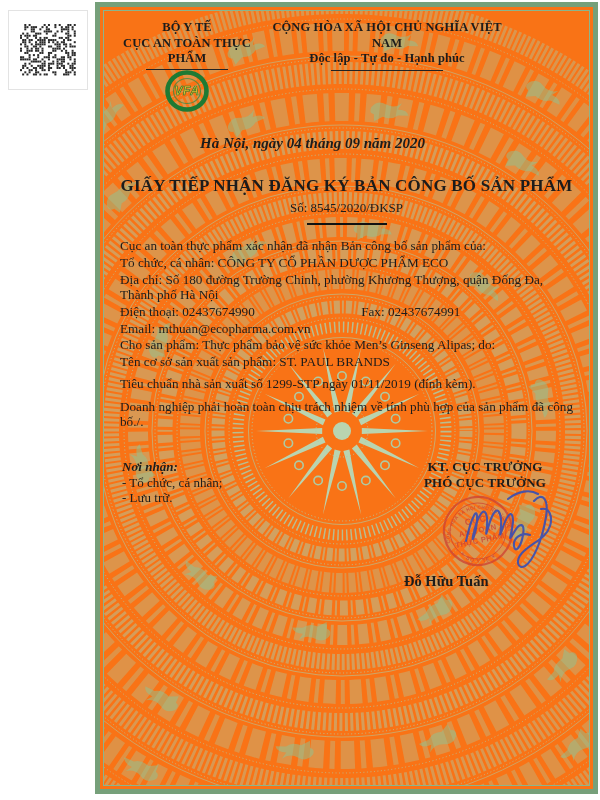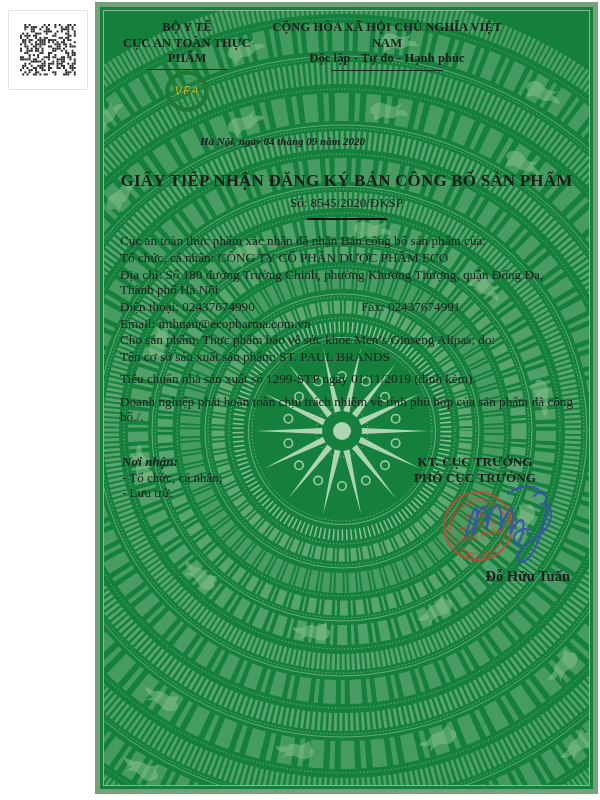--- a/index.html
+++ b/index.html
@@ -8,61 +8,61 @@
     font-family:"Liberation Serif","DejaVu Serif",serif;color:#1c1c1c;overflow:hidden;
   }
   
   .qr-box{
     position:absolute;left:8px;top:10px;width:78px;height:78px;background:#fff;
     border:1px solid #e3e3e3;display:flex;align-items:center;justify-content:center;
   }
   
   .cert{
     position:absolute;left:95px;top:2px;width:503px;height:792px;box-sizing:border-box;
-    background:#15803d;border:5px solid #76a07a;padding:3px;
+    background:#f97316;border:5px solid #76a07a;padding:3px;
   }
   .cert-inner{
     position:relative;width:100%;height:100%;box-sizing:border-box;
     border:1.5px solid #8ab58e;overflow:hidden;
   }
   .watermark{position:absolute;inset:0;z-index:0}
   .content{position:relative;z-index:2;height:100%;box-sizing:border-box;padding-top:9px}
   
   .hdr{display:flex;align-items:flex-start}
   .hdr-left{width:150px;margin-left:8px;text-align:center}
   .hdr-right{width:250px;margin-left:0;text-align:center}
   .h-small{font-weight:bold;font-size:12.5px;line-height:1.25;letter-spacing:.1px}
   .rule{height:1.3px;background:#222;margin:2px auto 0}
   .rule-left{width:82px}
   .rule-right{width:112px;margin-top:3px}
   .logo-wrap{margin-top:1px;height:48px;position:relative}
   .date-line{
-    font-weight:bold;font-style:italic;font-size:11px;margin-top:16px;
+    font-weight:bold;font-style:italic;font-size:15px;margin-top:16px;
     padding-left:96px;white-space:nowrap;
   }
   
   .title-block{text-align:center;margin-top:24px}
   .doc-title{font-weight:bold;font-size:17px;letter-spacing:.2px}
   .doc-number{font-weight:normal;font-size:13px;margin-top:4px}
   .num-rule{width:80px;height:1.8px;background:#111;margin:7px auto 0}
   
   .body-block{margin:13px 14px 0 16px;font-size:13.2px;line-height:1.16}
   .body-block p{margin:0 0 1.5px 0}
   .row-split{display:flex}
   .row-split .fax{margin-left:auto;width:47%}
   .gap-top{margin-top:7px !important}
   
   .footer{position:relative;margin-top:30px;height:240px}
   .recipients{position:absolute;left:18px;top:0;font-size:13px;line-height:1.18}
   .recipients .lbl{font-weight:bold;font-style:italic}
-  .sign-col{position:absolute;left:260px;top:0;width:222px;text-align:center;
+  .sign-col{position:absolute;left:270px;top:0;width:222px;text-align:center;
     font-weight:bold;font-size:13px;line-height:1.18;letter-spacing:.1px}
   .stamp-svg{position:absolute;left:318px;top:16px;opacity:.9}
   .sig-svg{position:absolute;left:352px;top:18px}
-  .signer-name{position:absolute;left:300px;top:114px;width:166px;text-align:right;
+  .signer-name{position:absolute;left:300px;top:114px;width:166px;text-align:left;
     font-weight:bold;font-size:14.5px}
 </style>
 </head>
 <body>
 
 <div class="qr-box">
   <svg id="qr-svg" width="56" height="52">
       <rect x="4.3" y="0" width="2" height="2" fill="#2b2b2b"></rect>
       <rect x="8.6" y="0" width="2" height="2" fill="#2b2b2b"></rect>
       <rect x="23.65" y="0" width="2" height="2" fill="#2b2b2b"></rect>

